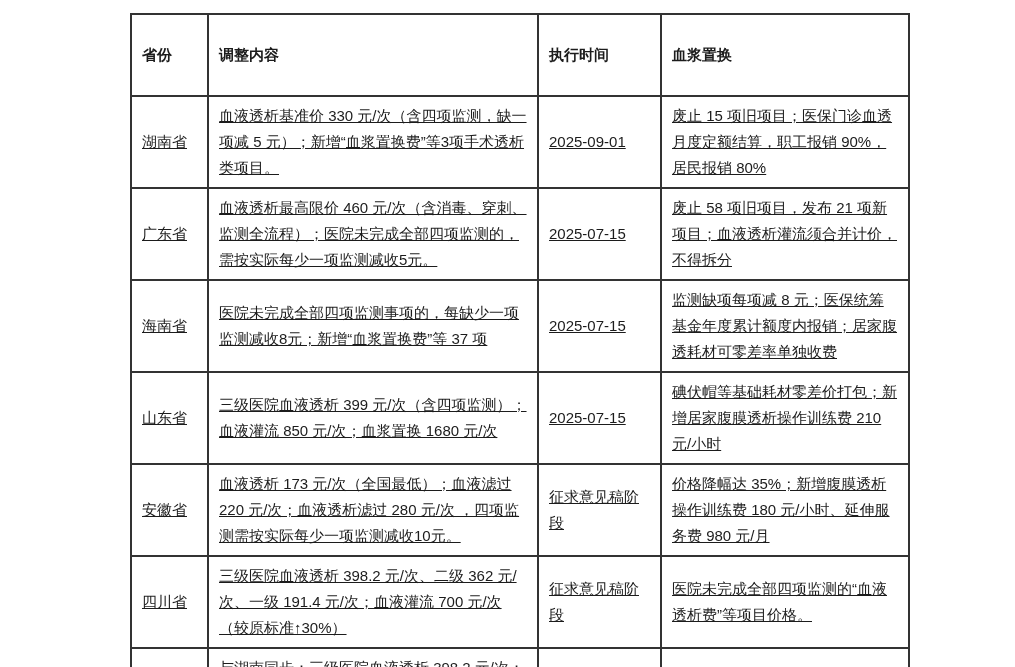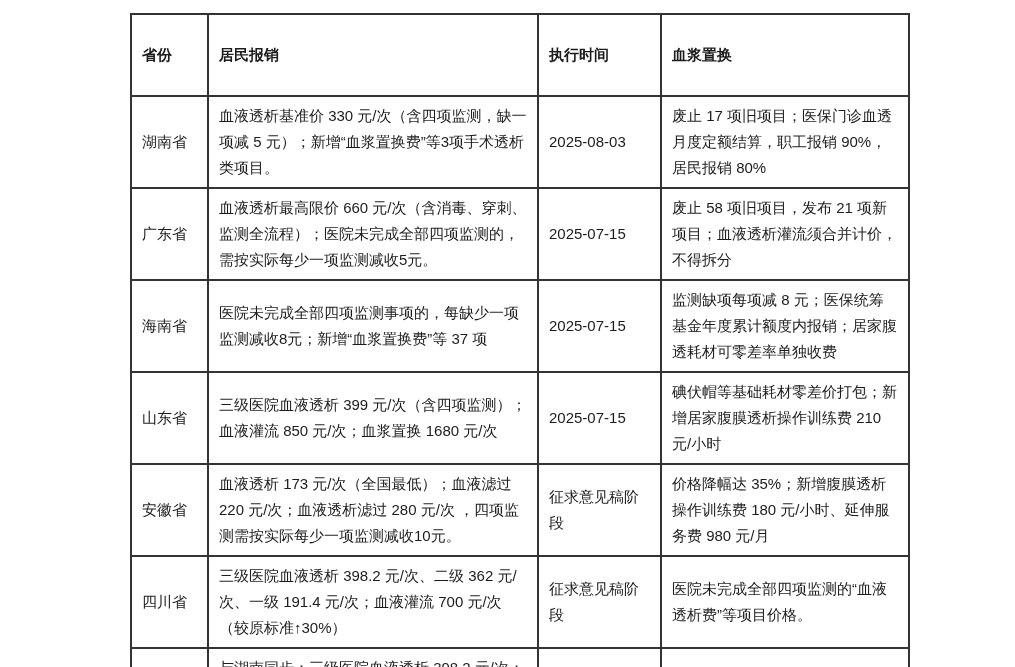--- a/index.html
+++ b/index.html
@@ -36,56 +36,56 @@
     line-height: 26px;
     word-break: break-word;
   }
   table.price-table th {
     font-weight: bold;
     height: 68px;
   }
   table.price-table td {
     font-weight: normal;
   }
-  tr.data-row td { height: 75px; }
+  tr.data-row td { height: 75px; text-decoration: underline; }
   col.col-province { width: 77px; }
   col.col-adjustment { width: 330px; }
   col.col-time { width: 123px; }
   col.col-notes { width: 248px; }
 </style>
 </head>
 <body>
 
 <div class="page">
   <div class="table-wrap">
     <table class="price-table">
       <colgroup>
         <col class="col-province">
         <col class="col-adjustment">
         <col class="col-time">
         <col class="col-notes">
       </colgroup>
       <thead>
         <tr>
           <th>省份</th>
-          <th>居民报销</th>
+          <th>调整内容</th>
           <th>执行时间</th>
           <th>血浆置换</th>
         </tr>
       </thead>
       <tbody>
         <tr class="data-row">
           <td>湖南省</td>
           <td>血液透析基准价 330 元/次（含四项监测，缺一项减 5 元）；新增“血浆置换费”等3项手术透析类项目。</td>
-          <td>2025-08-03</td>
-          <td>废止 17 项旧项目；医保门诊血透月度定额结算，职工报销 90%，居民报销 80%</td>
+          <td>2025-09-01</td>
+          <td>废止 15 项旧项目；医保门诊血透月度定额结算，职工报销 90%，居民报销 80%</td>
         </tr>
         <tr class="data-row">
           <td>广东省</td>
-          <td>血液透析最高限价 660 元/次（含消毒、穿刺、监测全流程）；医院未完成全部四项监测的，需按实际每少一项监测减收5元。</td>
+          <td>血液透析最高限价 460 元/次（含消毒、穿刺、监测全流程）；医院未完成全部四项监测的，需按实际每少一项监测减收5元。</td>
           <td>2025-07-15</td>
           <td>废止 58 项旧项目，发布 21 项新项目；血液透析灌流须合并计价，不得拆分</td>
         </tr>
         <tr class="data-row">
           <td>海南省</td>
           <td>医院未完成全部四项监测事项的，每缺少一项监测减收8元；新增“血浆置换费”等 37 项</td>
           <td>2025-07-15</td>
           <td>监测缺项每项减 8 元；医保统筹基金年度累计额度内报销；居家腹透耗材可零差率单独收费</td>
         </tr>
         <tr class="data-row">

